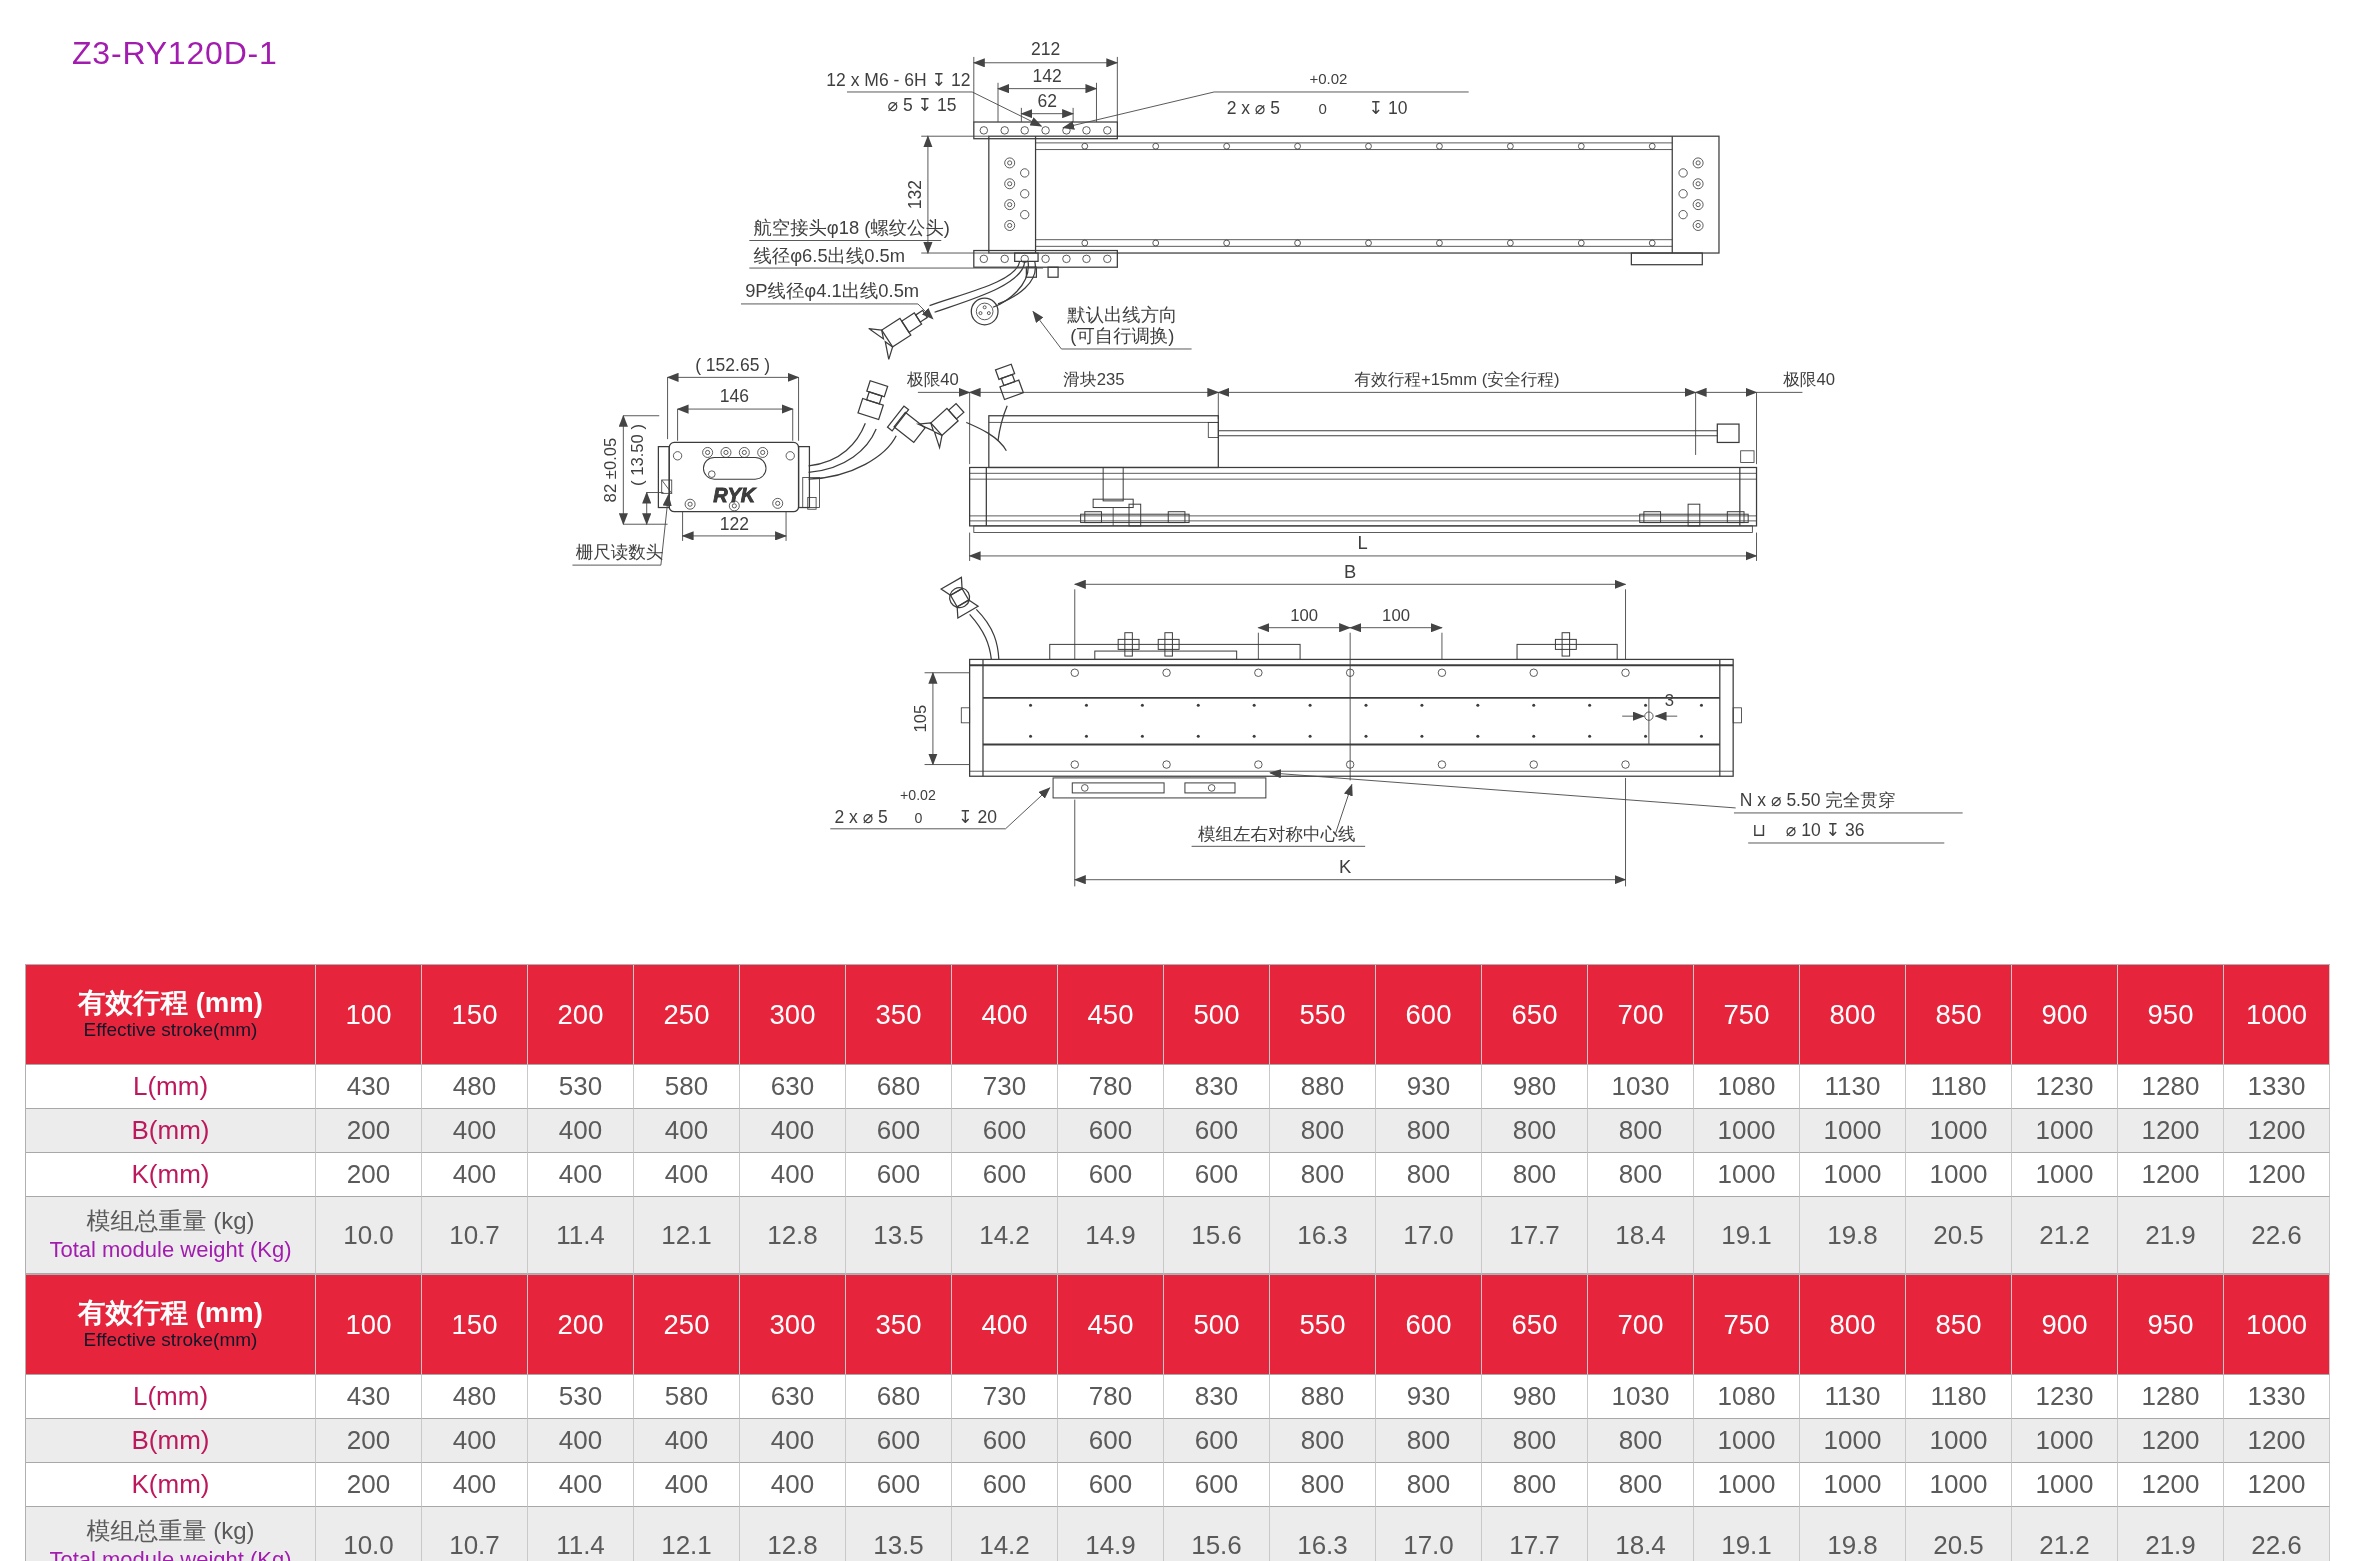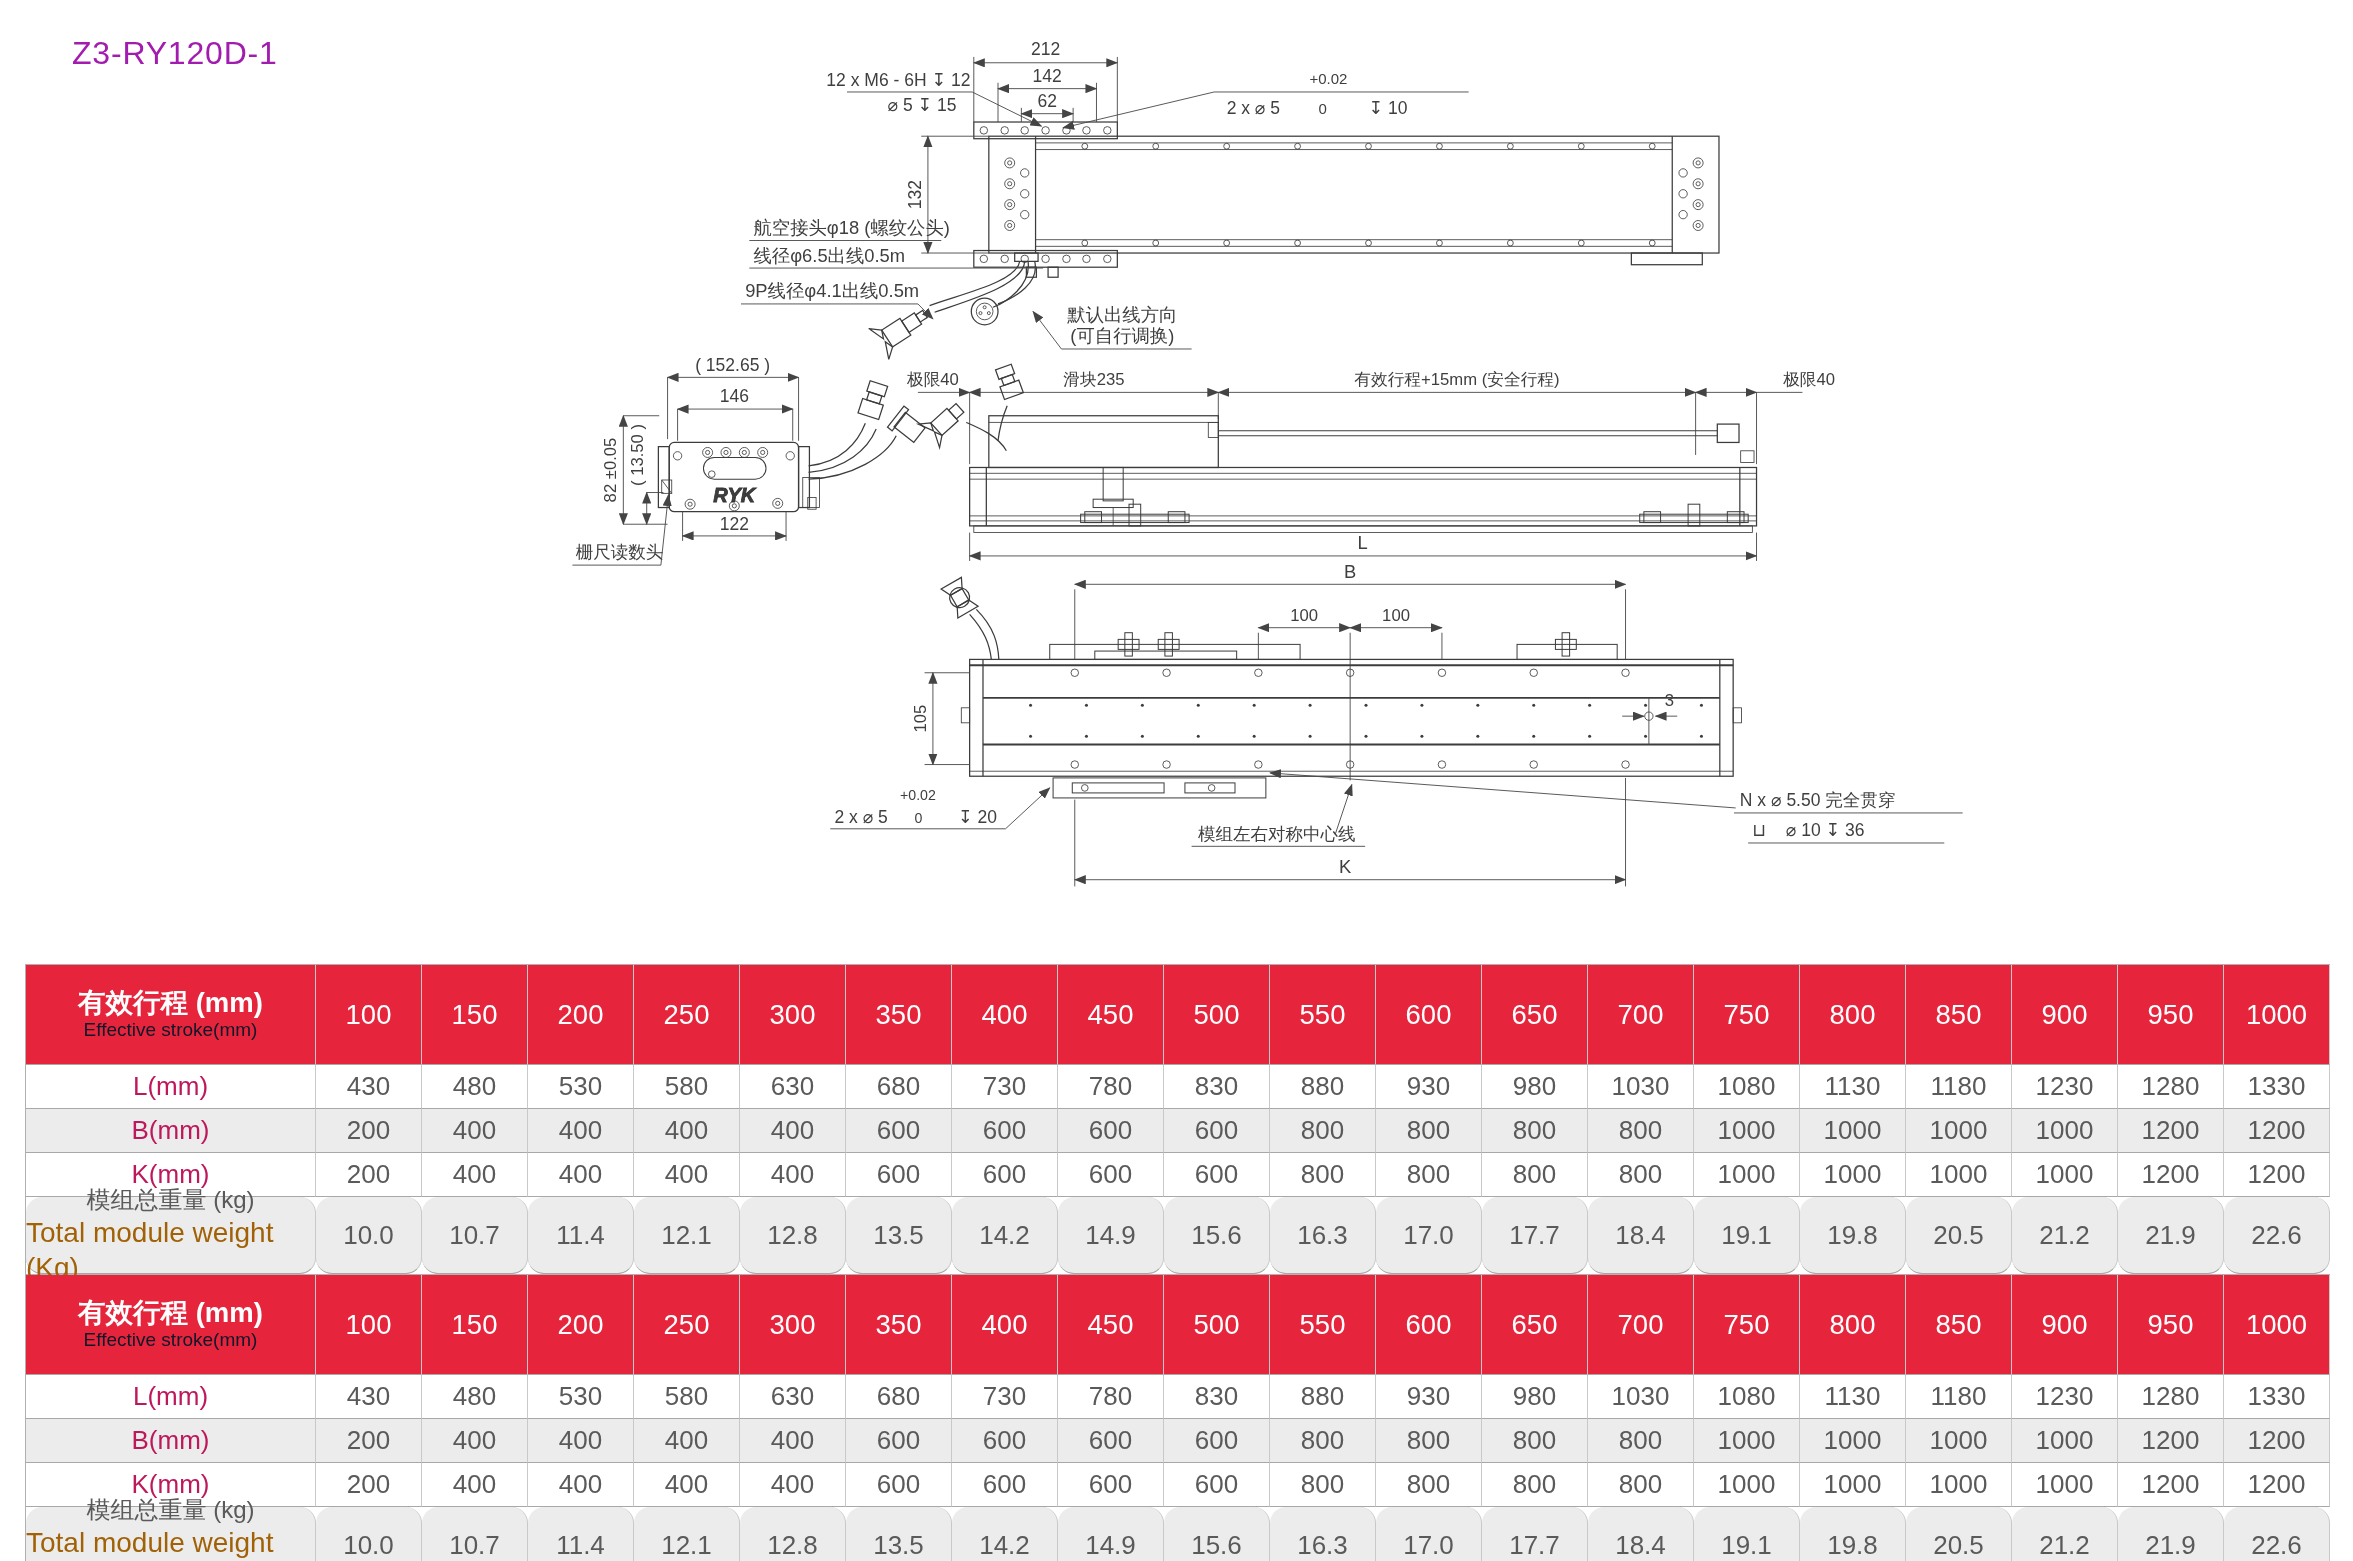--- a/index.html
+++ b/index.html
@@ -8,31 +8,31 @@
   .title{position:absolute;left:72px;top:35px;font-size:32px;color:#a21caf;letter-spacing:0.8px;}
   svg.drawing{position:absolute;left:0;top:0;}
   svg.drawing text{fill:#3f3f3f;font-family:"Liberation Sans","DejaVu Sans",sans-serif;}
   .tables{position:absolute;left:25px;top:964px;}
   .spec-table{display:grid;grid-template-columns:290px repeat(19,106px);
               border-left:1.7px solid #b0b0b0;border-top:1.7px solid #b0b0b0;}
   .cell{display:flex;flex-direction:column;align-items:center;justify-content:center;
         border-right:1.7px solid #c9c9c9;border-bottom:1.7px solid #a8a8a8;box-sizing:border-box;}
   .h-hdr{height:100px;}
   .h-data{height:44px;}
-  .h-wt{height:77px;border-radius:16px;}
+  .h-wt{height:77px;}
   .red{background:#e6253c;}
   .white{background:#ffffff;}
   .gray{background:#ececec;}
   .hz{font-size:27.5px;font-weight:bold;color:#ffffff;line-height:1.15;}
   .he{font-size:19px;color:#0f172a;line-height:1.2;}
   .stroke-num{font-size:27.5px;color:#ffffff;}
   .num{font-size:26px;color:#5a5a5a;}
   .rowlab{font-size:26px;color:#be185d;}
   .wz{font-size:24px;color:#5a5a5a;line-height:1.25;}
-  .we{font-size:28px;color:#a16207;line-height:1.25;}
+  .we{font-size:22px;color:#a21caf;line-height:1.25;}
 </style>
 </head>
 <body>
 
 <div class="page">
   <div class="title">Z3-RY120D-1</div>
 
   <svg class="drawing" width="2354" height="960" viewBox="0 0 2821 1150">
     <defs>
       <marker id="arr" markerWidth="13" markerHeight="10" refX="12" refY="5" orient="auto-start-reverse">

